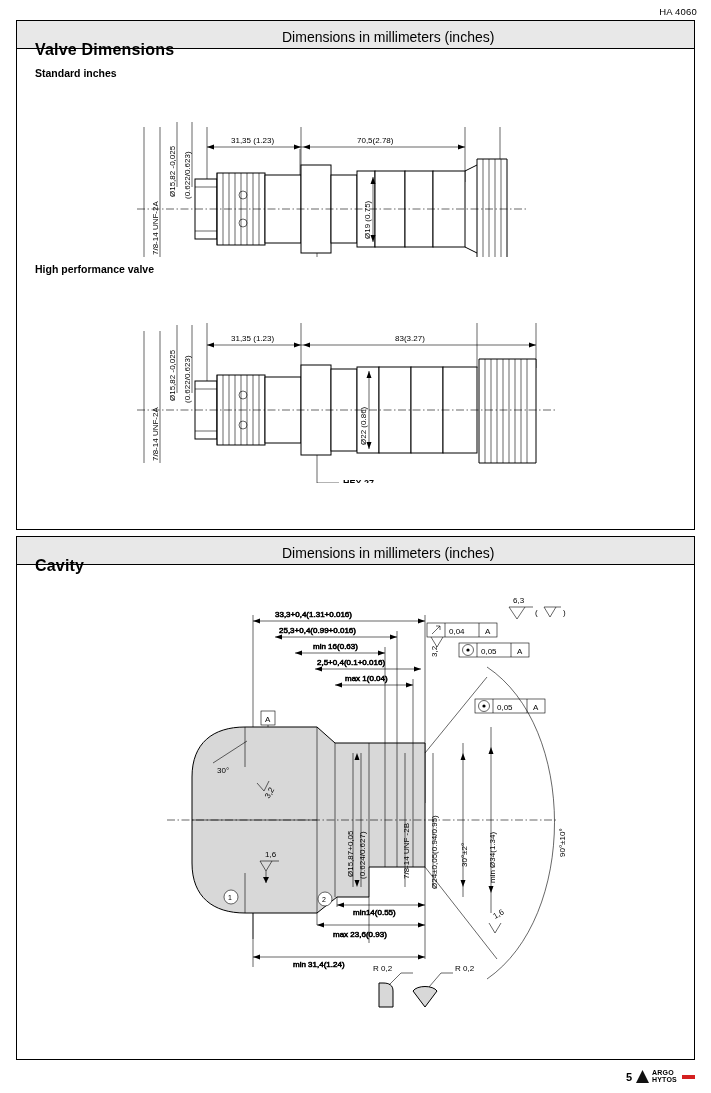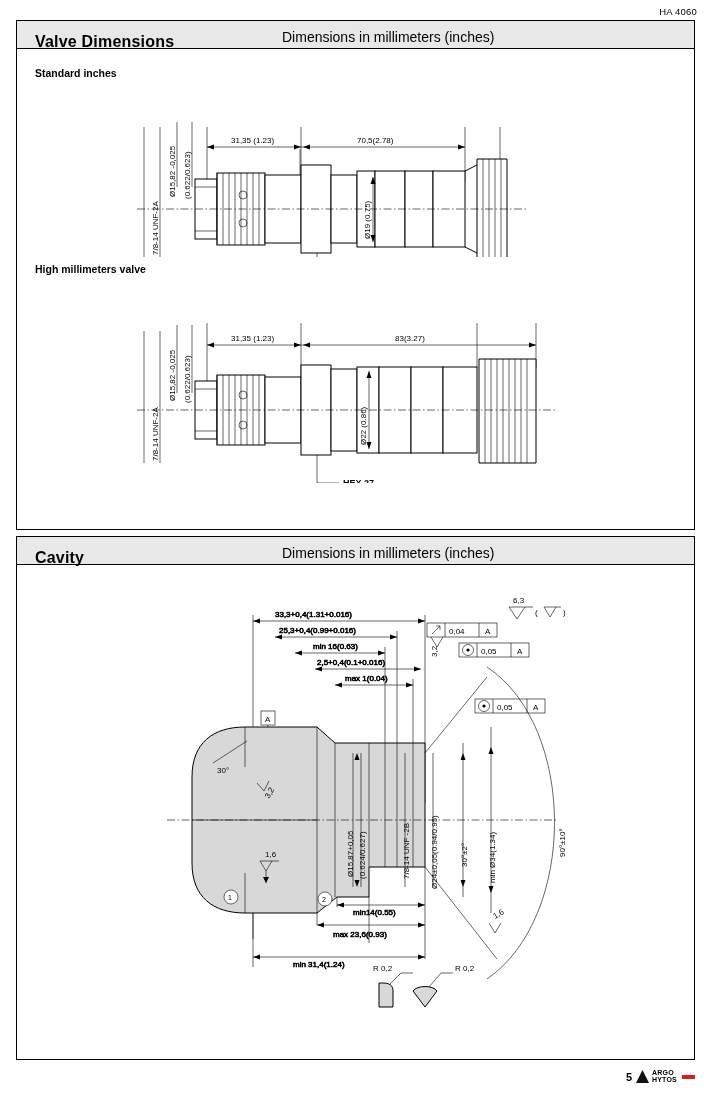--- a/index.html
+++ b/index.html
@@ -6,21 +6,21 @@
   body{width:711px;height:1093px;position:relative;font-family:"Liberation Sans",sans-serif;color:#000;}
   .page{position:absolute;left:0;top:0;width:711px;height:1093px;}
 
   .doc-code{position:absolute;right:14px;top:6px;font-size:9.5px;letter-spacing:.2px;}
 
   .panel{position:absolute;left:16px;right:16px;border:1px solid #000;box-sizing:border-box;}
   #panel-valve{top:20px;height:510px;}
   #panel-cavity{top:536px;height:524px;text-decoration:underline;}
 
   .panel-header{position:relative;height:28px;border-bottom:1px solid #000;background:#e8e8e8;box-sizing:border-box;}
-  .panel-title{position:absolute;left:18px;top:12px;font-size:16px;font-weight:bold;letter-spacing:.2px;}
+  .panel-title{position:absolute;left:18px;top:20px;font-size:16px;font-weight:bold;letter-spacing:.2px;}
   .panel-sub{position:absolute;left:265px;top:8px;font-size:14px;}
 
   .section-label{position:absolute;font-size:10.5px;font-weight:bold;}
 
   .footer{position:absolute;right:16px;bottom:10px;display:flex;align-items:center;gap:4px;}
   .footer-num{font-size:11px;font-weight:bold;}
   .logo{display:flex;align-items:center;gap:3px;}
   .logo-mark{width:13px;height:13px;background:#111;clip-path:polygon(50% 0,100% 100%,0 100%);}
   .logo-txt{font-size:7px;font-weight:bold;line-height:6.5px;letter-spacing:.2px;}
   .logo-bar{width:13px;height:4px;background:#d42020;margin-left:2px;}
@@ -43,21 +43,21 @@
 
   <div class="doc-code">HA 4060</div>
 
   <div class="panel" id="panel-valve">
     <div class="panel-header">
       <div class="panel-title">Valve Dimensions</div>
       <div class="panel-sub">Dimensions in millimeters (inches)</div>
     </div>
 
     <div class="section-label" style="left:18px;top:46px;">Standard inches</div>
-    <div class="section-label" style="left:18px;top:242px;">High millimeters valve</div>
+    <div class="section-label" style="left:18px;top:242px;">High performance valve</div>
 
     <svg width="677" height="170" style="position:absolute;left:0;top:66px;">
 
       <g class="ln thin">
         <line x1="284" y1="40" x2="284" y2="95"></line>
         <line x1="283" y1="62" x2="283" y2="95"></line>
         <line x1="448" y1="40" x2="448" y2="95"></line>
         <line x1="483" y1="40" x2="483" y2="165"></line>
         <line x1="190" y1="40" x2="190" y2="95"></line>
         <line x1="190" y1="60" x2="284" y2="60"></line>

